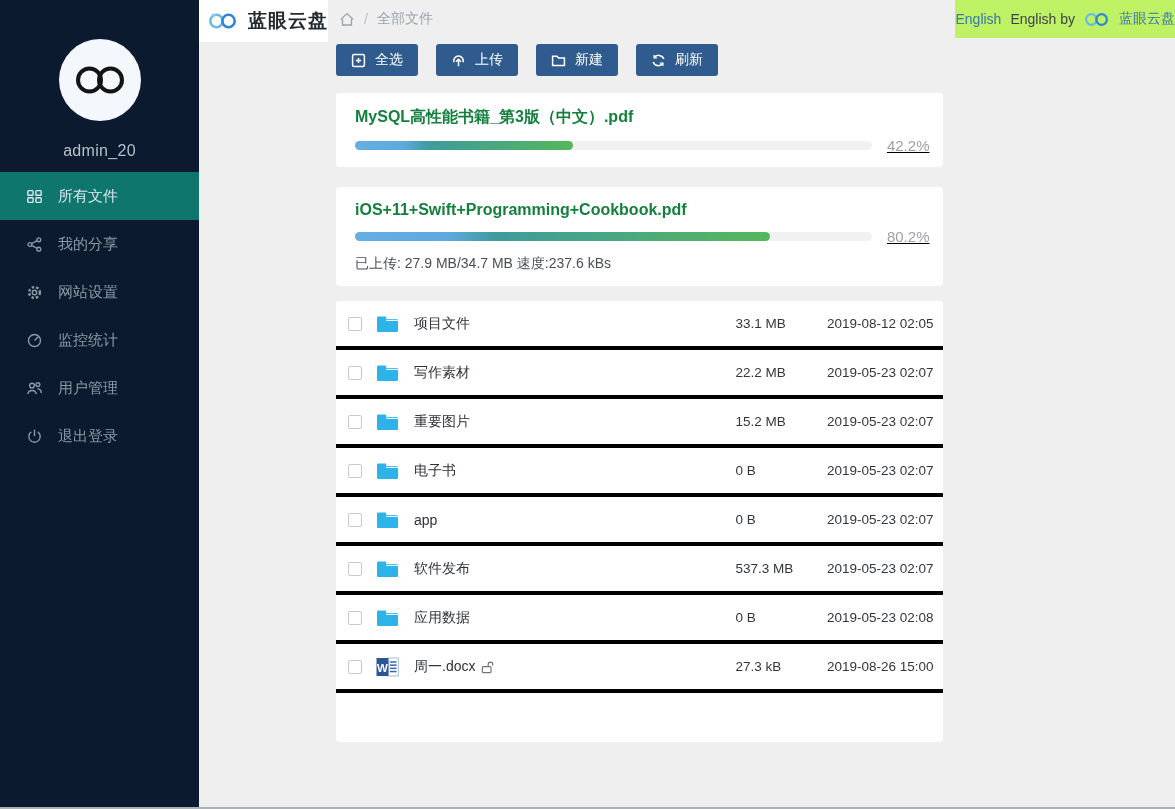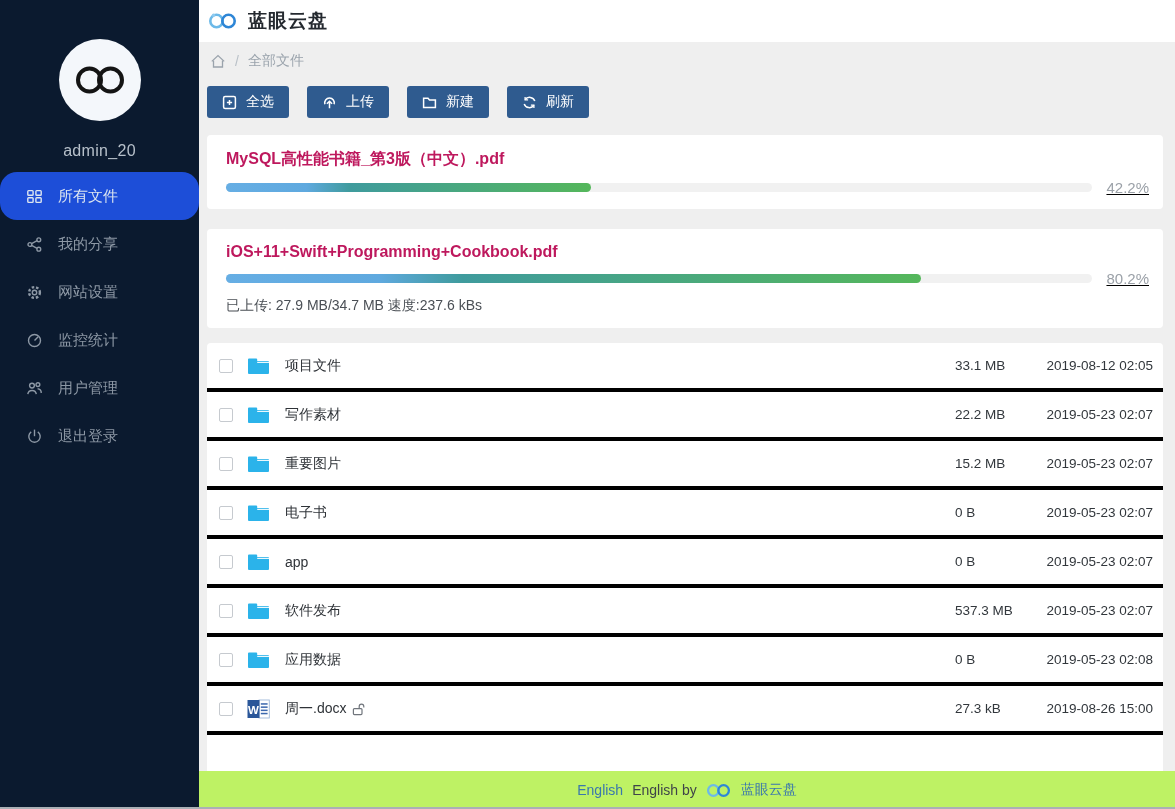--- a/index.html
+++ b/index.html
@@ -10,25 +10,25 @@
   .app::after { content:""; position:absolute; left:0; right:0; bottom:0; height:2px; background:#aab0b6; }
 
   
   .sidebar { flex:0 0 199px; background:#0b1a2f; display:flex; flex-direction:column; align-items:center; }
   .avatar { width:82px; height:82px; border-radius:50%; background:#f4f7fb; margin-top:39px;
             display:flex; align-items:center; justify-content:center; }
   .username { color:#b7c0ca; font-size:16px; margin-top:21px; letter-spacing:.3px; }
   .menu { width:100%; margin-top:12px; }
   .menu-item { height:48px; display:flex; align-items:center; padding-left:25px; gap:15px;
                color:#8d98a5; font-size:15px; cursor:pointer; }
-  .menu-item.active { background:#1d4ed8; color:#dde6f0;border-radius:17px; }
+  .menu-item.active { background:#0f766e; color:#dde6f0; }
   .menu-item .mi { width:18px; height:17px; display:flex; align-items:center; justify-content:center; }
 
   
-  .main { flex:1; display:flex; flex-direction:column; min-width:0; }
+  .main { flex:1; display:flex; min-width:0; }
   .topbar { height:42px; background:#fff; display:flex; align-items:center; padding-left:9px; gap:10px; }
   .topbar-title { font-size:19px; font-weight:bold; color:#24292f; letter-spacing:1px; }
 
   .content { flex:1; padding:0 12px 0 8px; overflow:hidden; }
 
   .breadcrumb { height:38px; display:flex; align-items:center; gap:9px; color:#9aa3ac; font-size:14px; padding-left:3px; }
   .breadcrumb .sep { color:#b9c0c7; }
 
   .toolbar { display:flex; align-items:flex-start; margin-top:6px; height:34px; }
   .btn { height:32px; background:#2f5b8f; color:#fff; border:none; border-radius:3px; padding:0 15px;
@@ -38,21 +38,21 @@
   .search input { width:272px; border:1px solid #dcdfe4; border-right:none; padding:0 12px; font-size:14px;
                   color:#333; border-radius:3px 0 0 3px; outline:none; background:#fff; font-family:inherit; }
   .search input::placeholder { color:#b9bfc6; }
   .search-btn { width:46px; background:#2f5b8f; border:none; border-radius:0 3px 3px 0;
                 display:flex; align-items:center; justify-content:center; cursor:pointer; }
 
   
   .upload-card { background:#fff; border-radius:4px; padding:10px 14px 13px 13px; }
   .upload-card.first { margin-top:15px; }
   .upload-card.second { margin-top:20px; }
-  .upload-title { font-size:16px; font-weight:bold; color:#be185d; padding:4px 0 9px 6px; }
+  .upload-title { font-size:16px; font-weight:bold; color:#15803d; padding:4px 0 9px 6px; }
   .upload-bar-row { display:flex; align-items:center; gap:11px; padding-left:6px;text-decoration:underline; }
   .track { flex:1; height:9px; background:#f1f1f1; border-radius:5px; }
   .fill { height:100%; border-radius:5px;
           background:linear-gradient(90deg,#66aee4 0%,#5fa9df 22%,#3f9b9d 34%,#55b75b 100%); }
   .upload-pct { width:46px; text-align:right; color:#9ba1a8; font-size:15px; }
   .upload-status { margin-top:10px; font-size:14px; color:#4a4f55; padding-left:6px; }
 
   
   .file-card { background:#fff; border-radius:4px; margin-top:15px; }
   .file-row { height:49px; display:flex; align-items:center; padding:0 10px 0 12px; border-bottom:4px solid #000000; }

